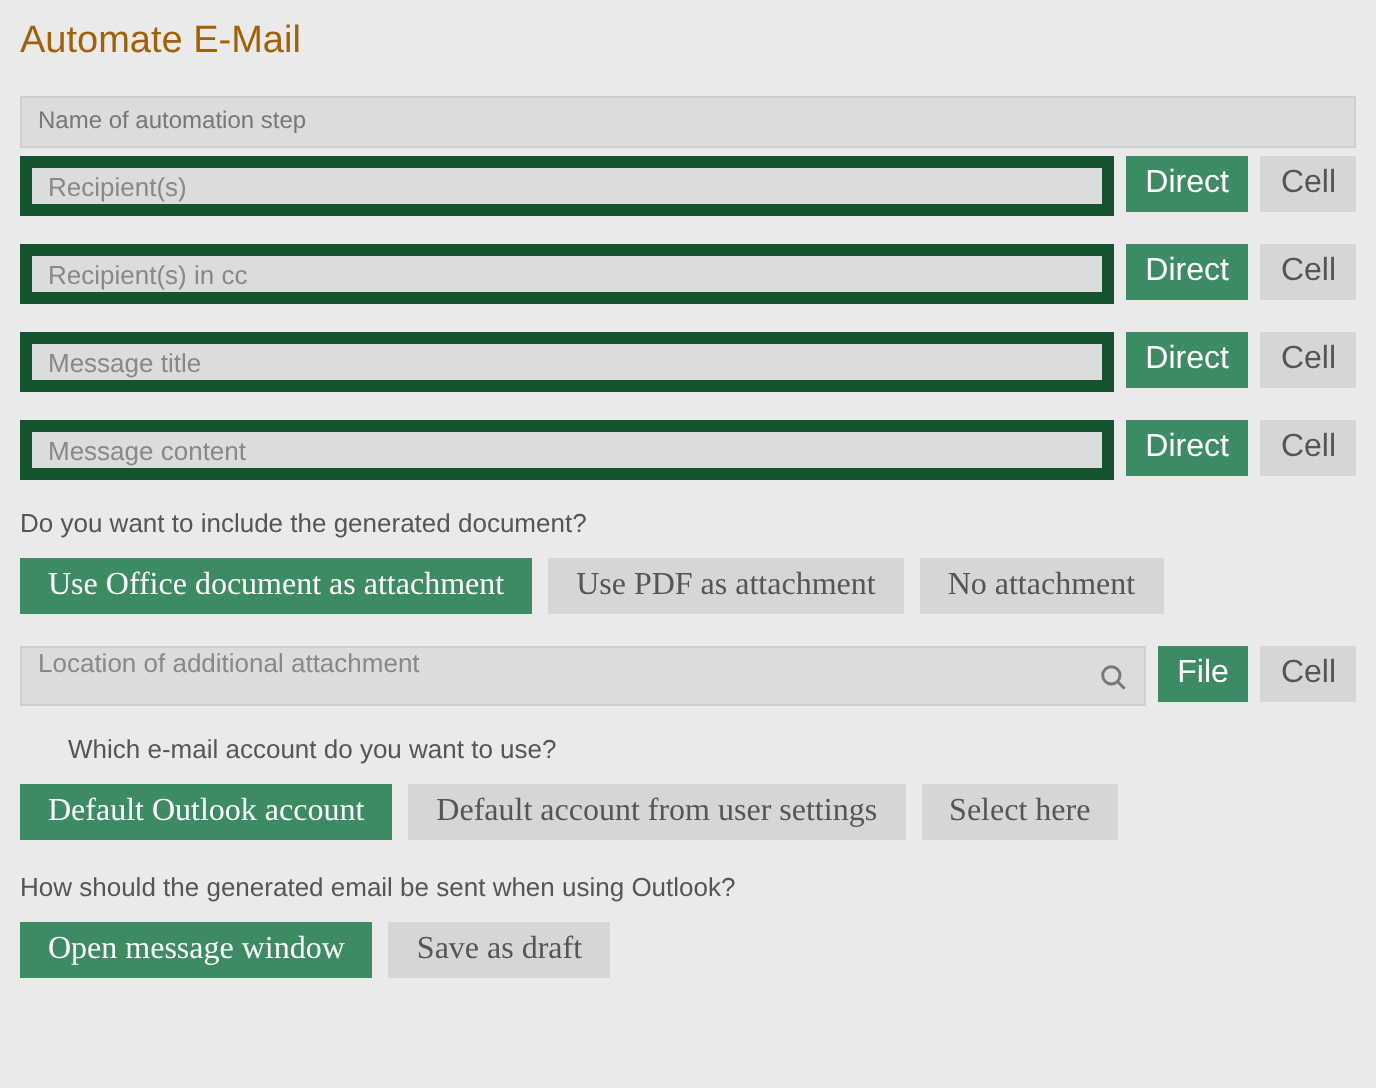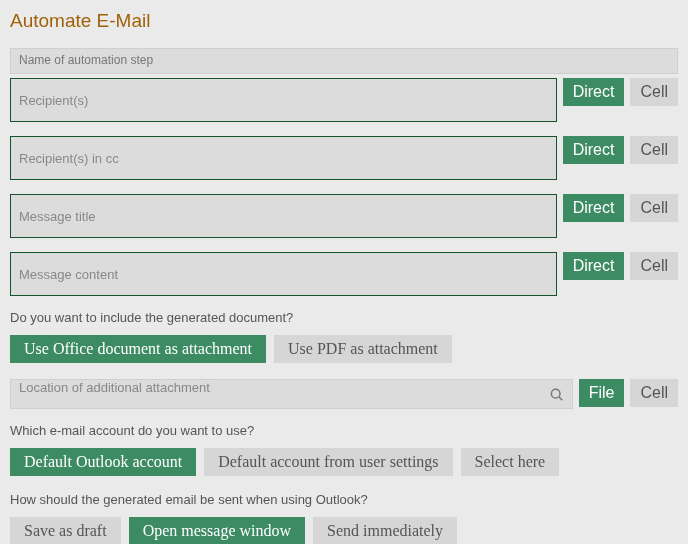--- a/index.html
+++ b/index.html
@@ -29,25 +29,25 @@
 
   .row {
     display: flex;
     align-items: stretch;
     gap: 6px;
     margin-bottom: 14px;
   }
   .field {
     flex: 1;
     background: #dcdcdc;
-    border: 1px solid #14532d;
+    border: 6px solid #14532d;
     padding: 0 8px;
     display: flex;
     align-items: center;
-    height: 44px;
+    height: 30px;
     color: #888;
     font-size: 13px;
   }
   .search {
     flex: 1;
     background: #dcdcdc;
     border: 1px solid #cfcfcf;
     height: 30px;
     display: flex;
     align-items: flex-start;
@@ -80,21 +80,21 @@
     cursor: pointer;
     border: none;
   }
   .btn.green {
     background: #3d8b63;
     color: #fff;
   }
   .q { margin-bottom: 10px; color: #555; }
   .btnrow { display: flex; gap: 8px; margin-bottom: 16px; font-family: Liberation Serif, serif; }
   .btnrow .btn { min-width: auto; padding: 0 14px; }
-  .q2 { margin-top: 0; }
+  .q2 { margin-top: 0; margin-left: 24px; }
 </style>
 </head>
 <body>
 
 <h2 class="title">Automate E-Mail</h2>
 
 <div class="labelbox">
   <div class="lt">Name of automation step</div>
 </div>
 
@@ -119,20 +119,21 @@
 <div class="row">
   <div class="field">Message content</div>
   <div class="btn green">Direct</div>
   <div class="btn">Cell</div>
 </div>
 
 <div class="q">Do you want to include the generated document?</div>
 <div class="btnrow">
   <div class="btn green">Use Office document as attachment</div>
   <div class="btn">Use PDF as attachment</div>
+  <div class="btn">No attachment</div>
 </div>
 
 <div class="row">
   <div class="search">
     <div class="search-text">Location of additional attachment</div>
     <div class="search-icon">
       <svg width="16" height="16" viewBox="0 0 24 24" fill="none" stroke="#777" stroke-width="2.2">
           <circle cx="10" cy="10" r="6.5"></circle>
           <line x1="20" y1="20" x2="15" y2="15"></line>
         </svg>
@@ -144,16 +145,15 @@
 
 <div class="q q2">Which e-mail account do you want to use?</div>
 <div class="btnrow">
   <div class="btn green">Default Outlook account</div>
   <div class="btn">Default account from user settings</div>
   <div class="btn">Select here</div>
 </div>
 
 <div class="q">How should the generated email be sent when using Outlook?</div>
 <div class="btnrow" style="margin-bottom:0">
+  <div class="btn green">Open message window</div>
   <div class="btn">Save as draft</div>
-  <div class="btn green">Open message window</div>
-  <div class="btn">Send immediately</div>
 </div>
 
 </body></html>

